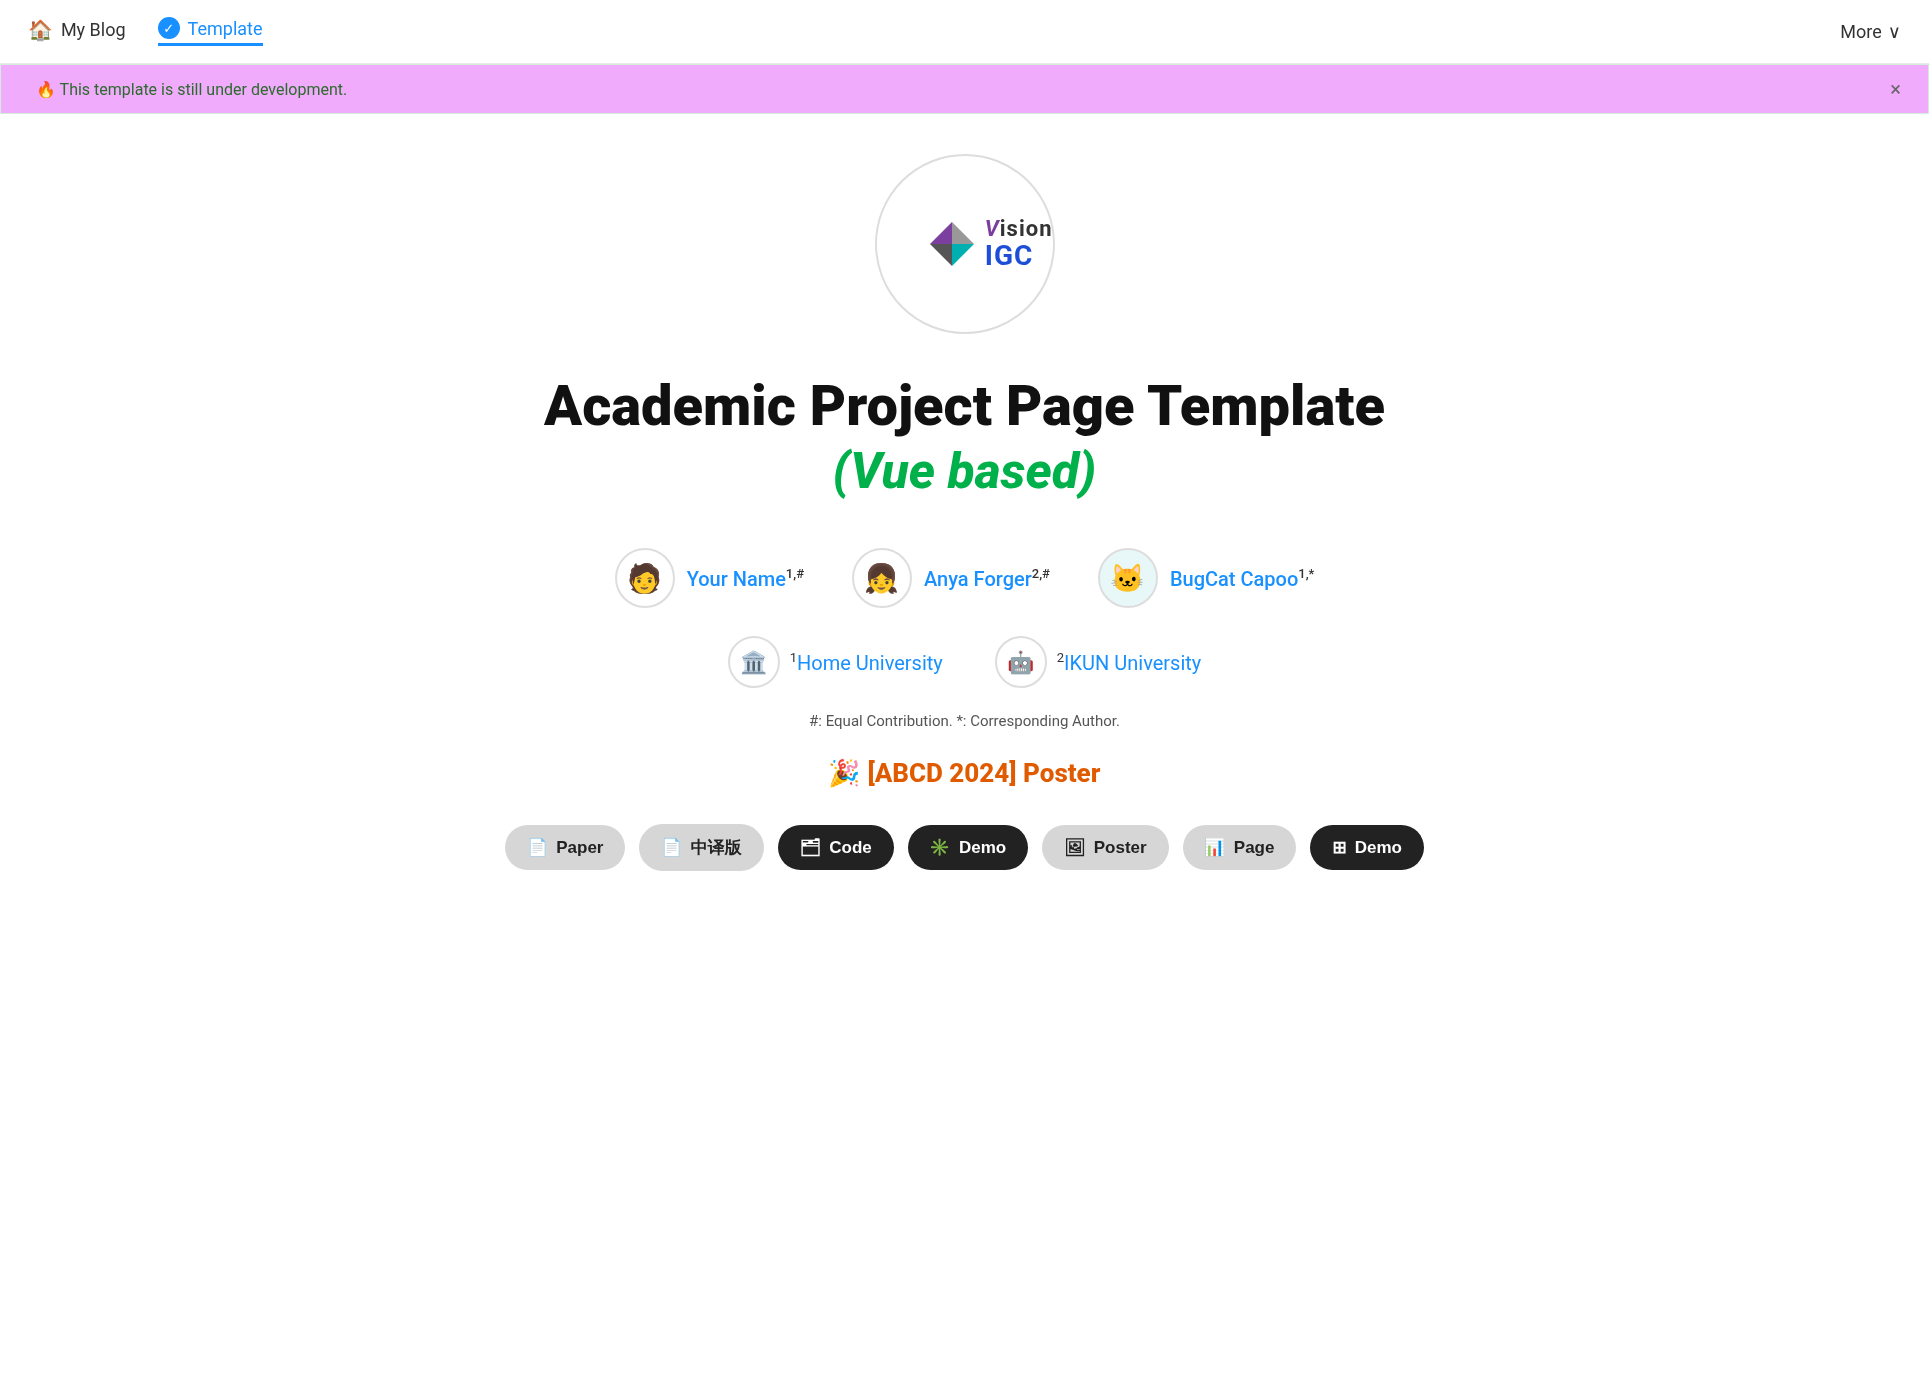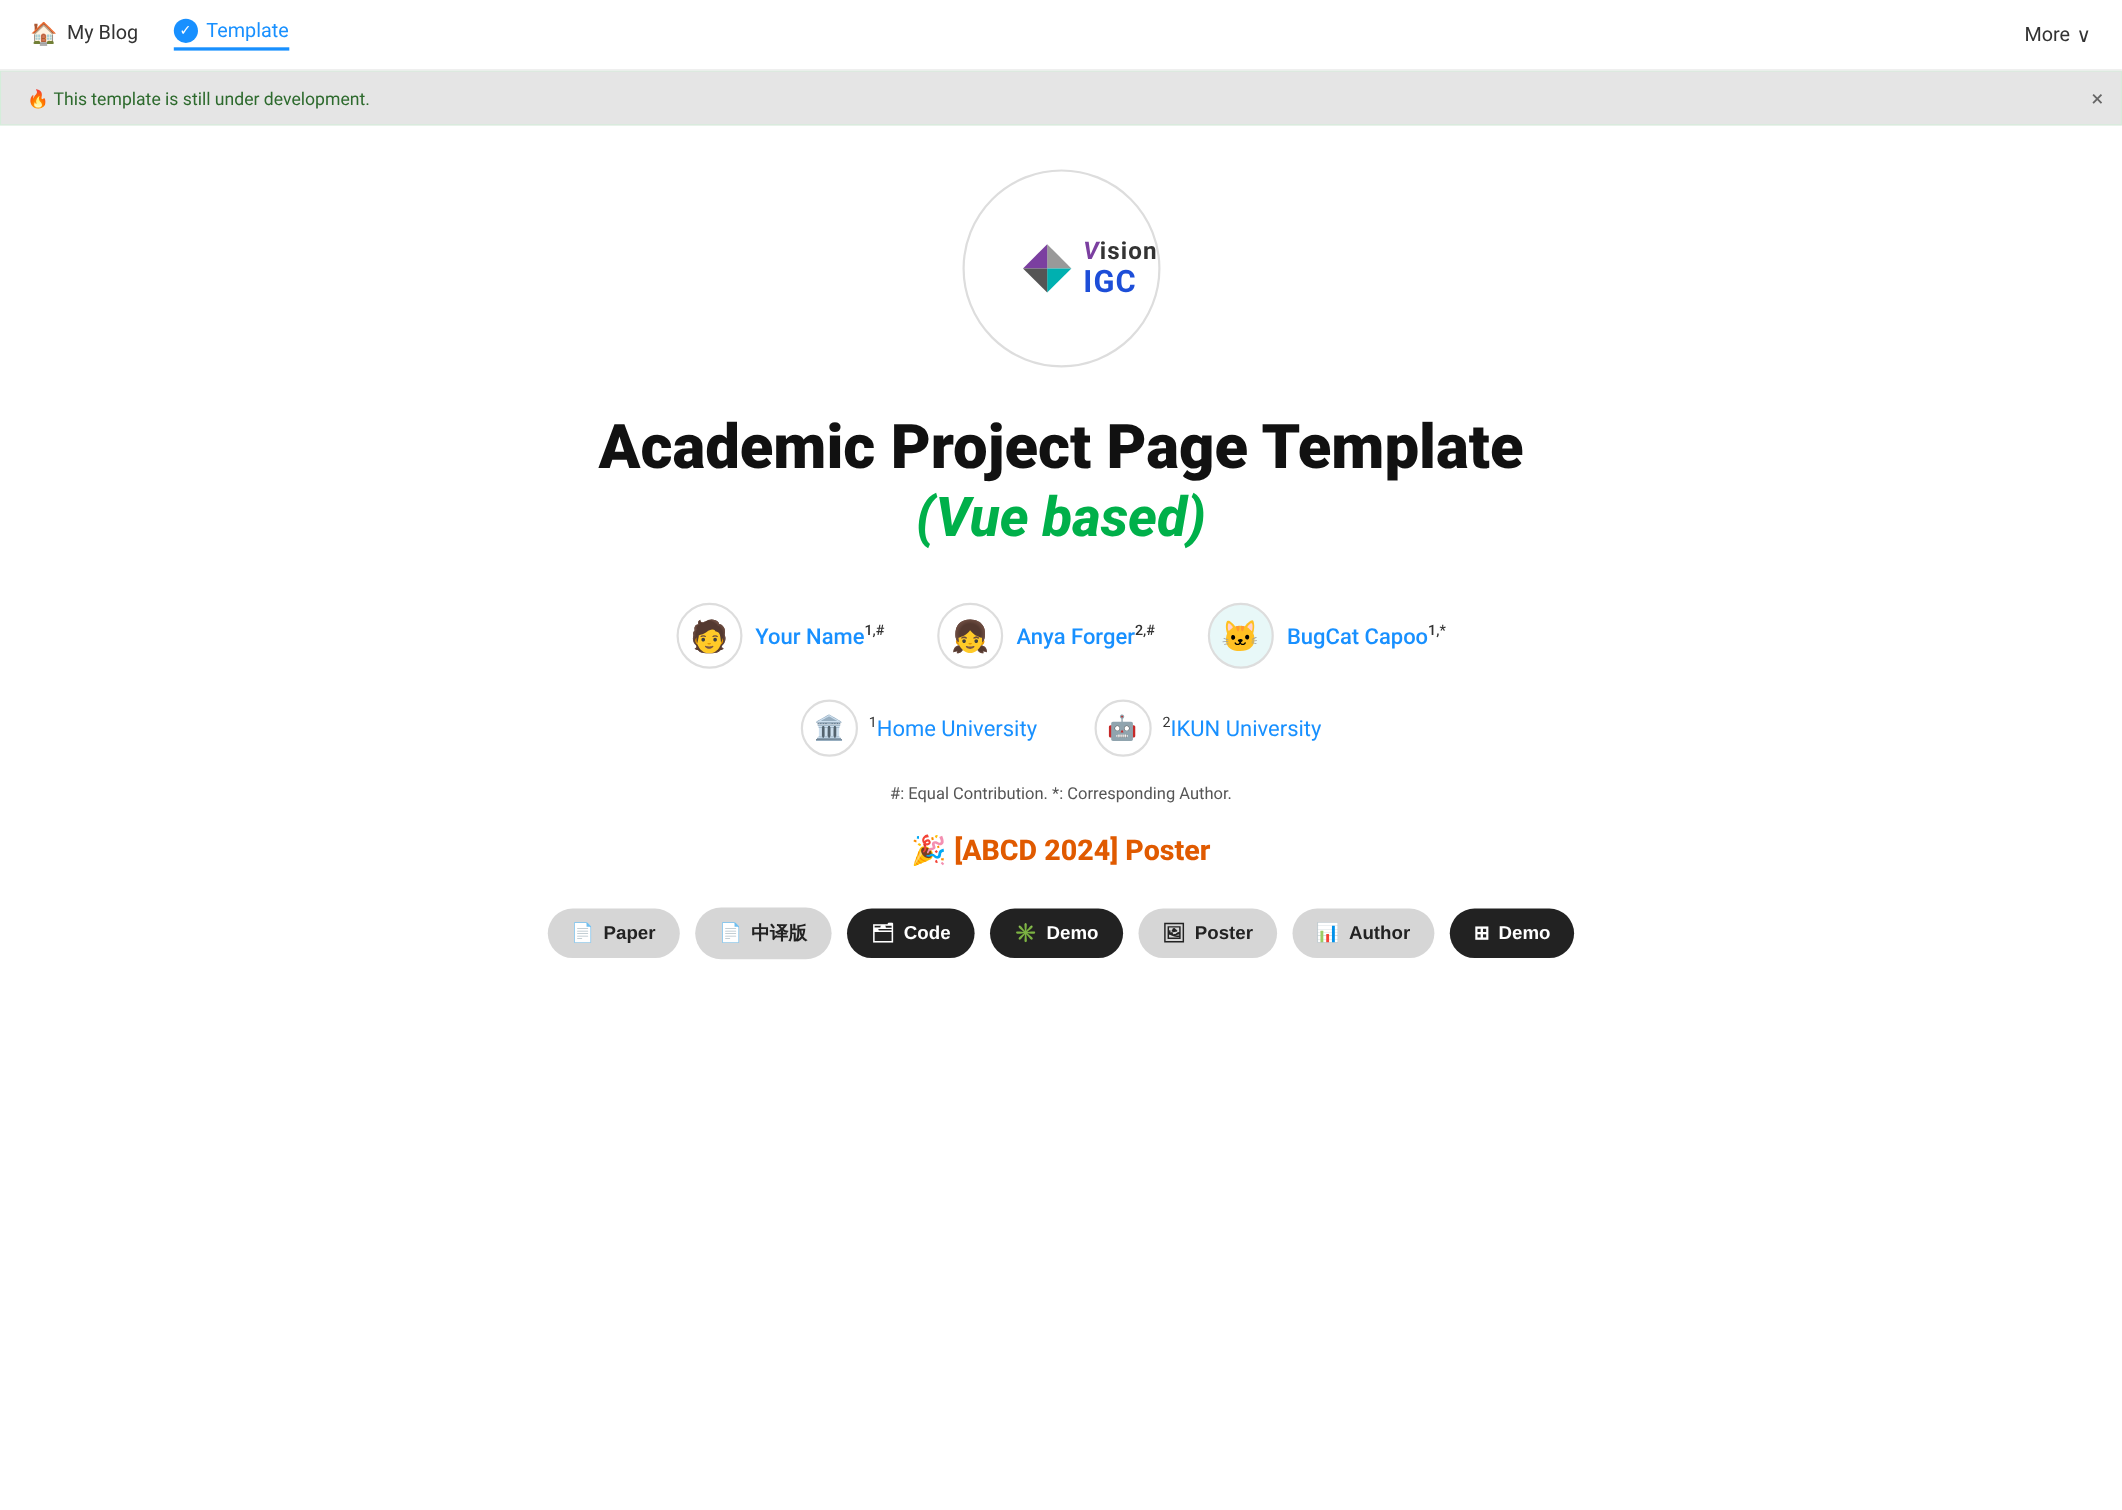--- a/index.html
+++ b/index.html
@@ -59,23 +59,23 @@
       display: flex;
       align-items: center;
       gap: 6px;
       font-size: 18px;
       color: #333;
       cursor: pointer;
     }
 
     
     .banner {
-      background: #e5e5e5;
+      background: #f0abfc;
       border: 1px solid #d4edda;
-      padding: 14px 16px;
+      padding: 14px 27px;
       display: flex;
       align-items: center;
       justify-content: space-between;
       margin: 0;
     }
     .banner-text {
       display: flex;
       align-items: center;
       gap: 8px;
       font-size: 16px;
@@ -380,21 +380,21 @@
     <button class="btn btn-dark">
       <span>✳️</span>
       <span>Demo</span>
     </button>
     <button class="btn btn-light">
       <span>🖼</span>
       <span>Poster</span>
     </button>
     <button class="btn btn-light">
       <span>📊</span>
-      <span>Author</span>
+      <span>Page</span>
     </button>
     <button class="btn btn-dark">
       <span>⊞</span>
       <span>Demo</span>
     </button>
   </div>
 
 </div>
 
 </body></html>

